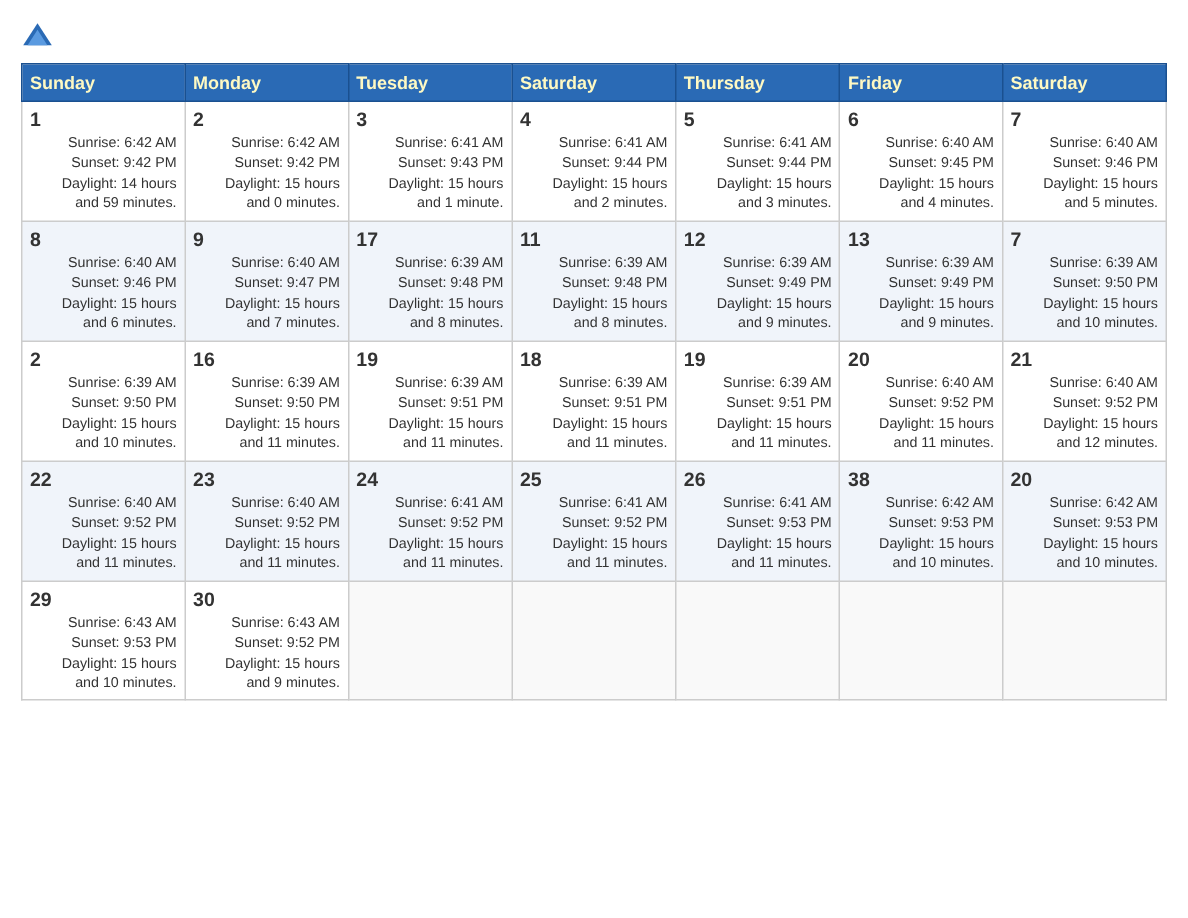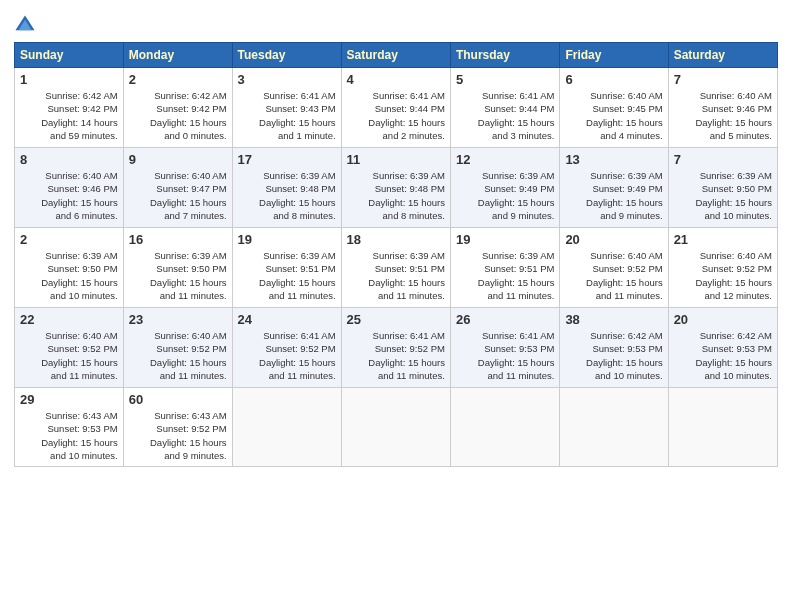--- a/index.html
+++ b/index.html
@@ -347,21 +347,21 @@
         </tr>
         <tr class="last-row">
           <td>
             <div class="day-number">29</div>
             <div class="day-info" style="white-space: pre-line;">Sunrise: 6:43 AM
 Sunset: 9:53 PM
 Daylight: 15 hours
 and 10 minutes.</div>
           </td>
           <td>
-            <div class="day-number">60</div>
+            <div class="day-number">30</div>
             <div class="day-info" style="white-space: pre-line;">Sunrise: 6:43 AM
 Sunset: 9:52 PM
 Daylight: 15 hours
 and 9 minutes.</div>
           </td>
           <td class="empty-cell"></td>
           <td class="empty-cell"></td>
           <td class="empty-cell"></td>
           <td class="empty-cell"></td>
           <td class="empty-cell"></td>

